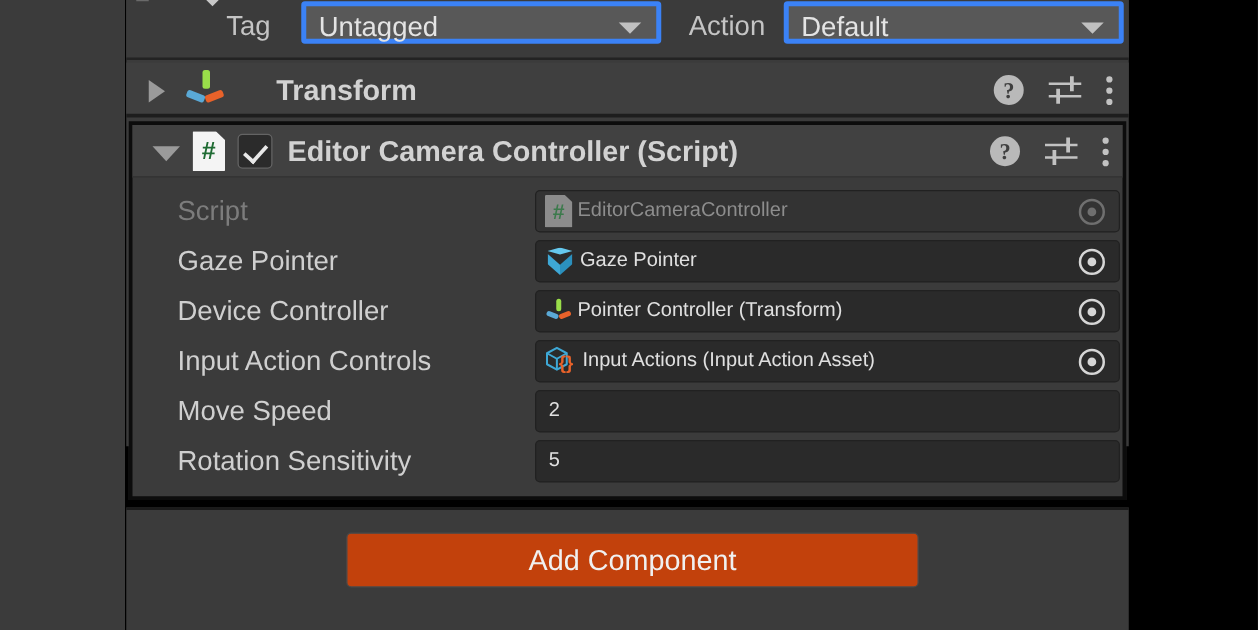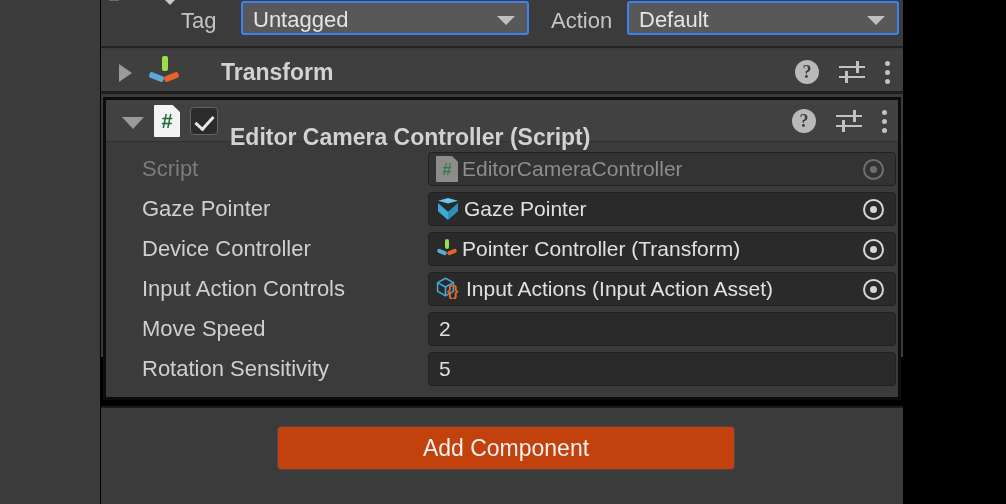--- a/index.html
+++ b/index.html
@@ -52,21 +52,21 @@
     white-space: nowrap;
   }
   .tl-label.tag   { left: 80px; }
   .tl-label.layer { left: 450px; }
 
   .dropdown {
     position: absolute;
     top: 1px;
     height: 34px;
     background: #585858;
-    border: 2px solid #3b82f6;
+    border: 4px solid #3b82f6;
     border-radius: 3px;
   }
   .dropdown.tag   { left: 140px; width: 288px; }
   .dropdown.layer { left: 526px; width: 272px; }
 
   .dropdown .dd-text {
     position: absolute;
     left: 10px; top: 4px;
     font-size: 22px;
     line-height: 26px;
@@ -278,21 +278,21 @@
   .field-icon {
     flex: 0 0 auto;
     margin-left: 7px;
     display: flex;
     align-items: center;
     justify-content: center;
   }
   .field-text {
     flex: 1 1 auto;
     margin-left: 4px;
-    font-size: 21px;
+    font-size: 16px;
     line-height: 24px;
     color: #e0e0e0;
     white-space: nowrap;
     overflow: hidden;
   }
   .field-text.dim { color: #8d8d8d; }
   .field-text.plain { margin-left: 10px; }
 
   
   .picker {
@@ -442,21 +442,21 @@
 
       <div class="comp-header script">
         <div class="foldout open"></div>
 
         <div class="cs-icon" style="position:absolute;left:48px;top:5px;">
           <span>#</span>
         </div>
 
         <div class="chk" style="position:absolute;left:84px;top:7px;"></div>
 
-        <div class="comp-title" style="left:124px;top:24px;">Editor Camera Controller (Script)</div>
+        <div class="comp-title" style="left:124px;top:8px;">Editor Camera Controller (Script)</div>
 
         <div class="hdr-icons" style="right:10px;height:42px;">
           <div class="ic-help">?</div>
           <div class="ic-preset">
             <i class="bar1"></i>
               <i class="bar2"></i>
               <i class="kn1"></i>
               <i class="kn2"></i>
           </div>
           <div class="ic-kebab">

